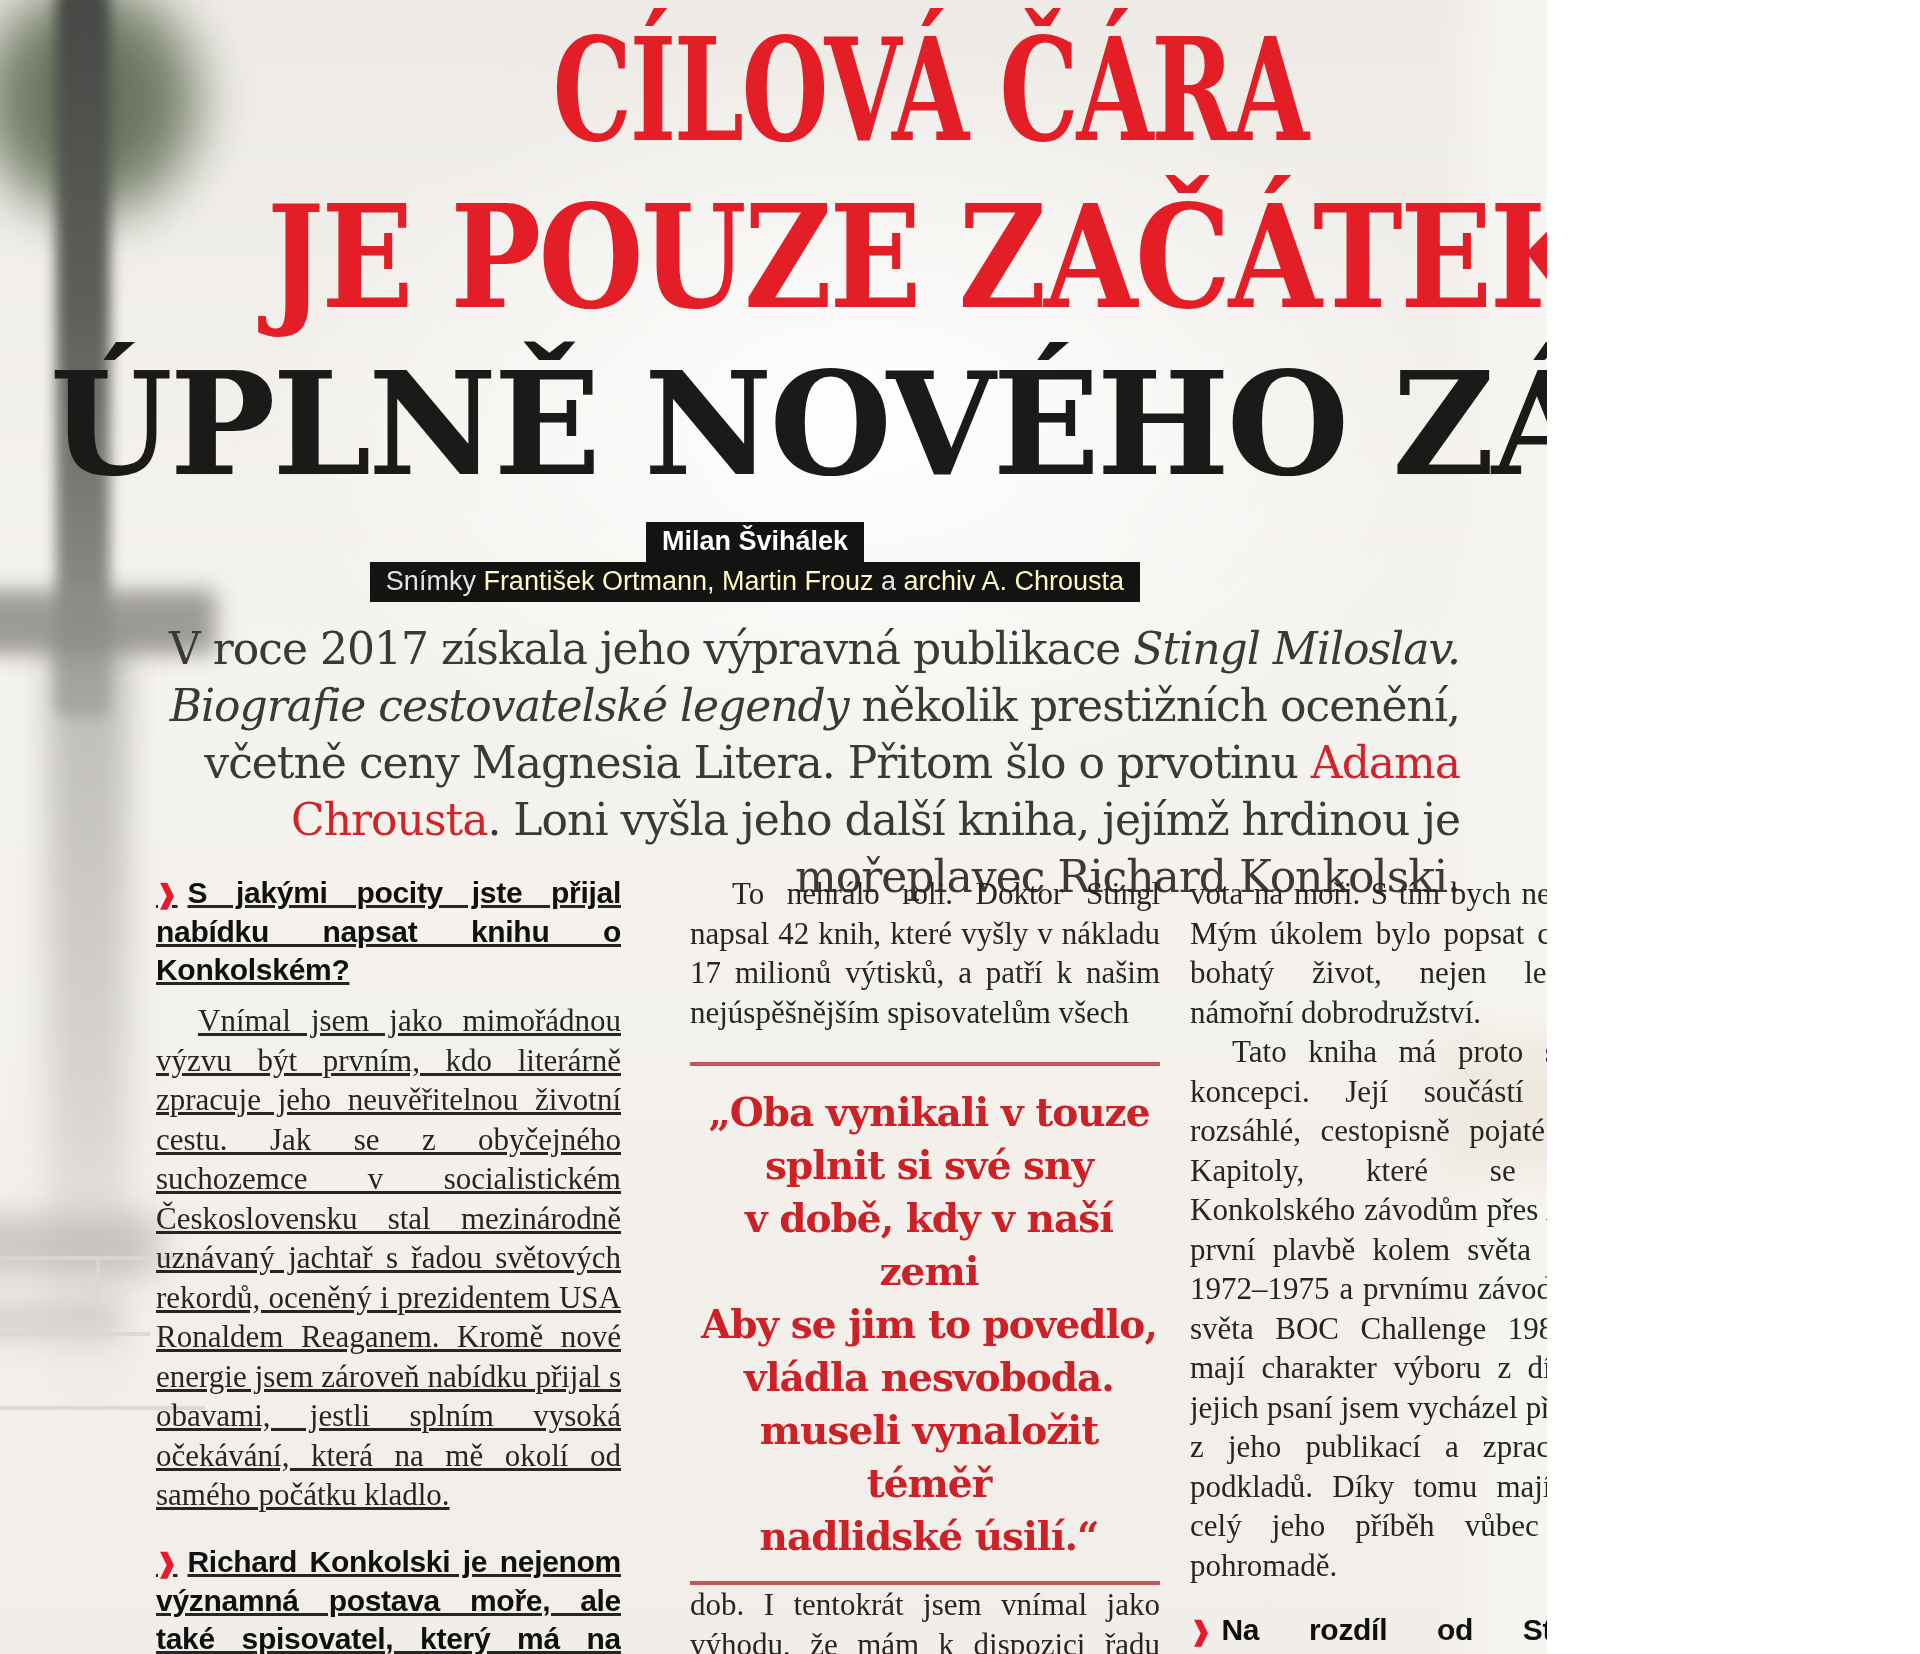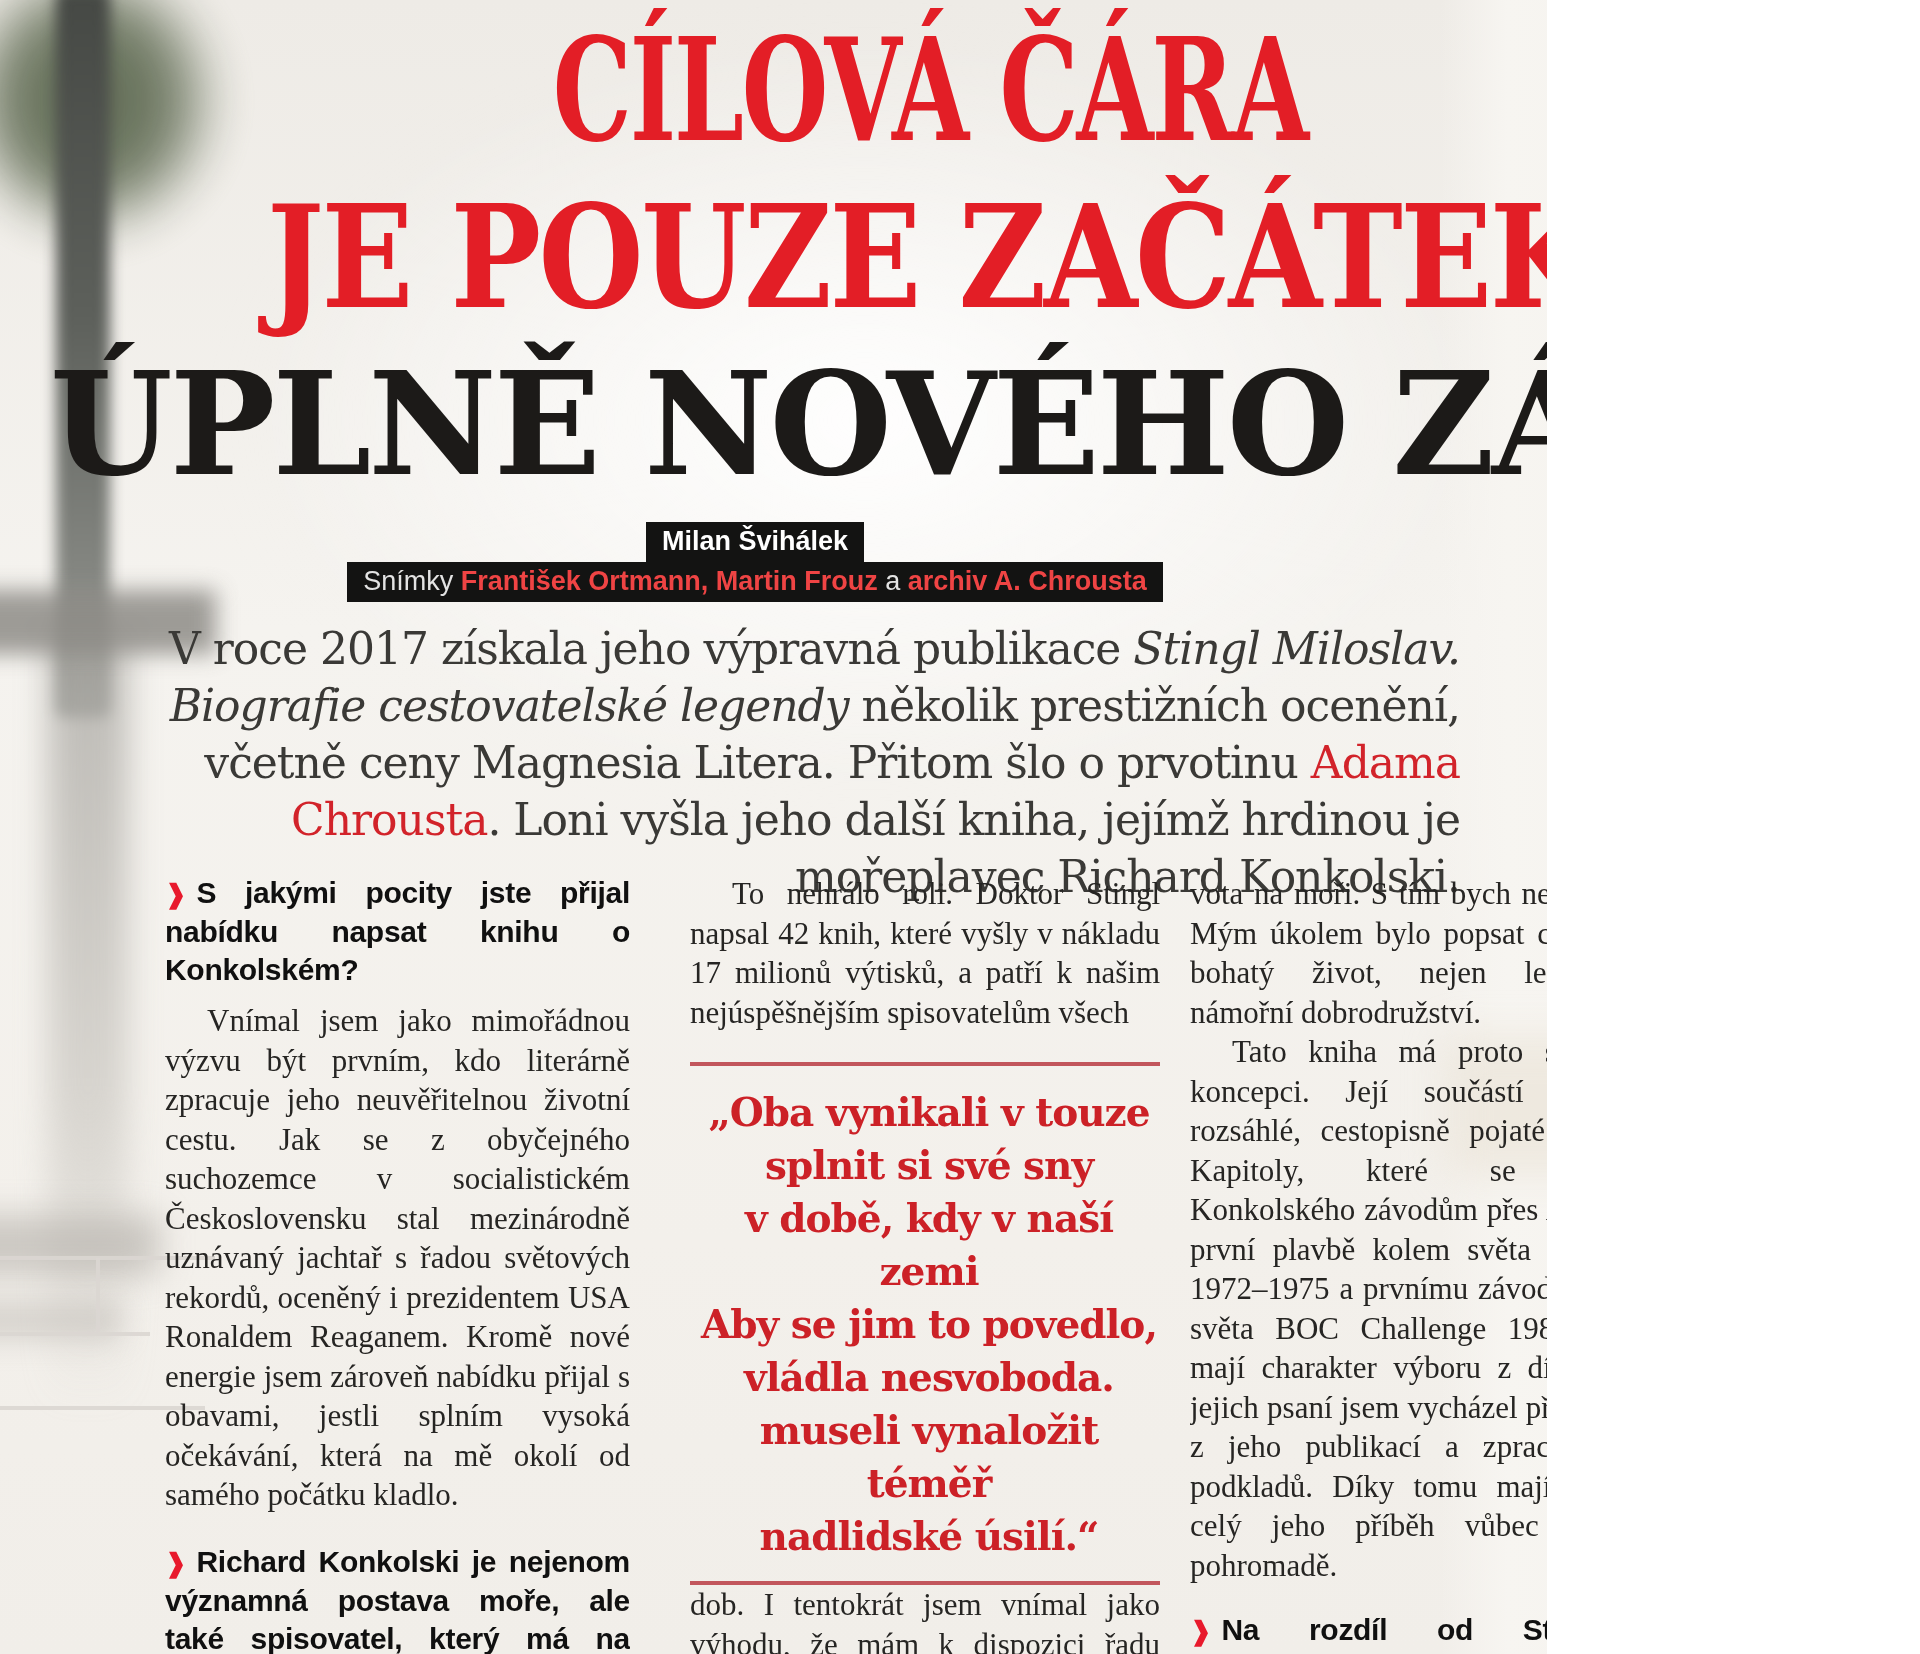--- a/index.html
+++ b/index.html
@@ -50,32 +50,32 @@
   .sx85{transform:scaleX(.85); transform-origin:50% 50%;}
   .sx99{transform:scaleX(.99); transform-origin:50% 50%;}
 
   
   .byline{position:absolute; left:40px; top:522px; width:1430px; text-align:center;
     font-family:"Liberation Sans", sans-serif;}
   .bar{display:inline-block; background:#131312; color:#fff; font-size:27px; font-weight:bold;
     padding:4px 16px 6px 16px; line-height:30px;}
   .byline .row{line-height:0;}
   .seg-light{font-weight:normal; color:#e3e3e3;}
-  .seg-bold{font-weight:bold; color:#ef4444;}
+  .seg-bold{font-weight:normal; color:#fef9c3;}
 
   
   .lead{position:absolute; left:70px; top:620px; width:1390px; text-align:right;
     font-family:"DejaVu Serif", serif; font-size:44px; line-height:57px; color:#3a3936; letter-spacing:-1px;}
   .seg-italic{font-style:italic;}
   .seg-red{color:#d2232a;}
 
   
   .col{position:absolute; top:874px; height:780px; overflow:hidden; text-align:justify;
     font-size:31px; line-height:39.5px; color:#262523;}
-  .col1{left:165px; width:465px;}
+  .col1{left:156px; width:465px;text-decoration:underline;}
   .col2{left:690px; width:470px;}
   .col3{left:1190px; width:465px;}
   .q{font-family:"Liberation Sans", sans-serif; font-weight:bold; font-size:30px;
     line-height:38px; color:#101010; letter-spacing:-0.3px;}
   .q .mark{color:#e8192c; padding-right:10px; font-size:26px;}
   .body-p{font-family:"Liberation Serif", serif;}
   .indent{text-indent:42px;}
   .mt12{margin-top:12px;} .mt28{margin-top:28px;} .mt26{margin-top:26px;}
   .mt30{margin-top:30px;} .mt20{margin-top:20px;} .mt18{margin-top:18px;}
 

